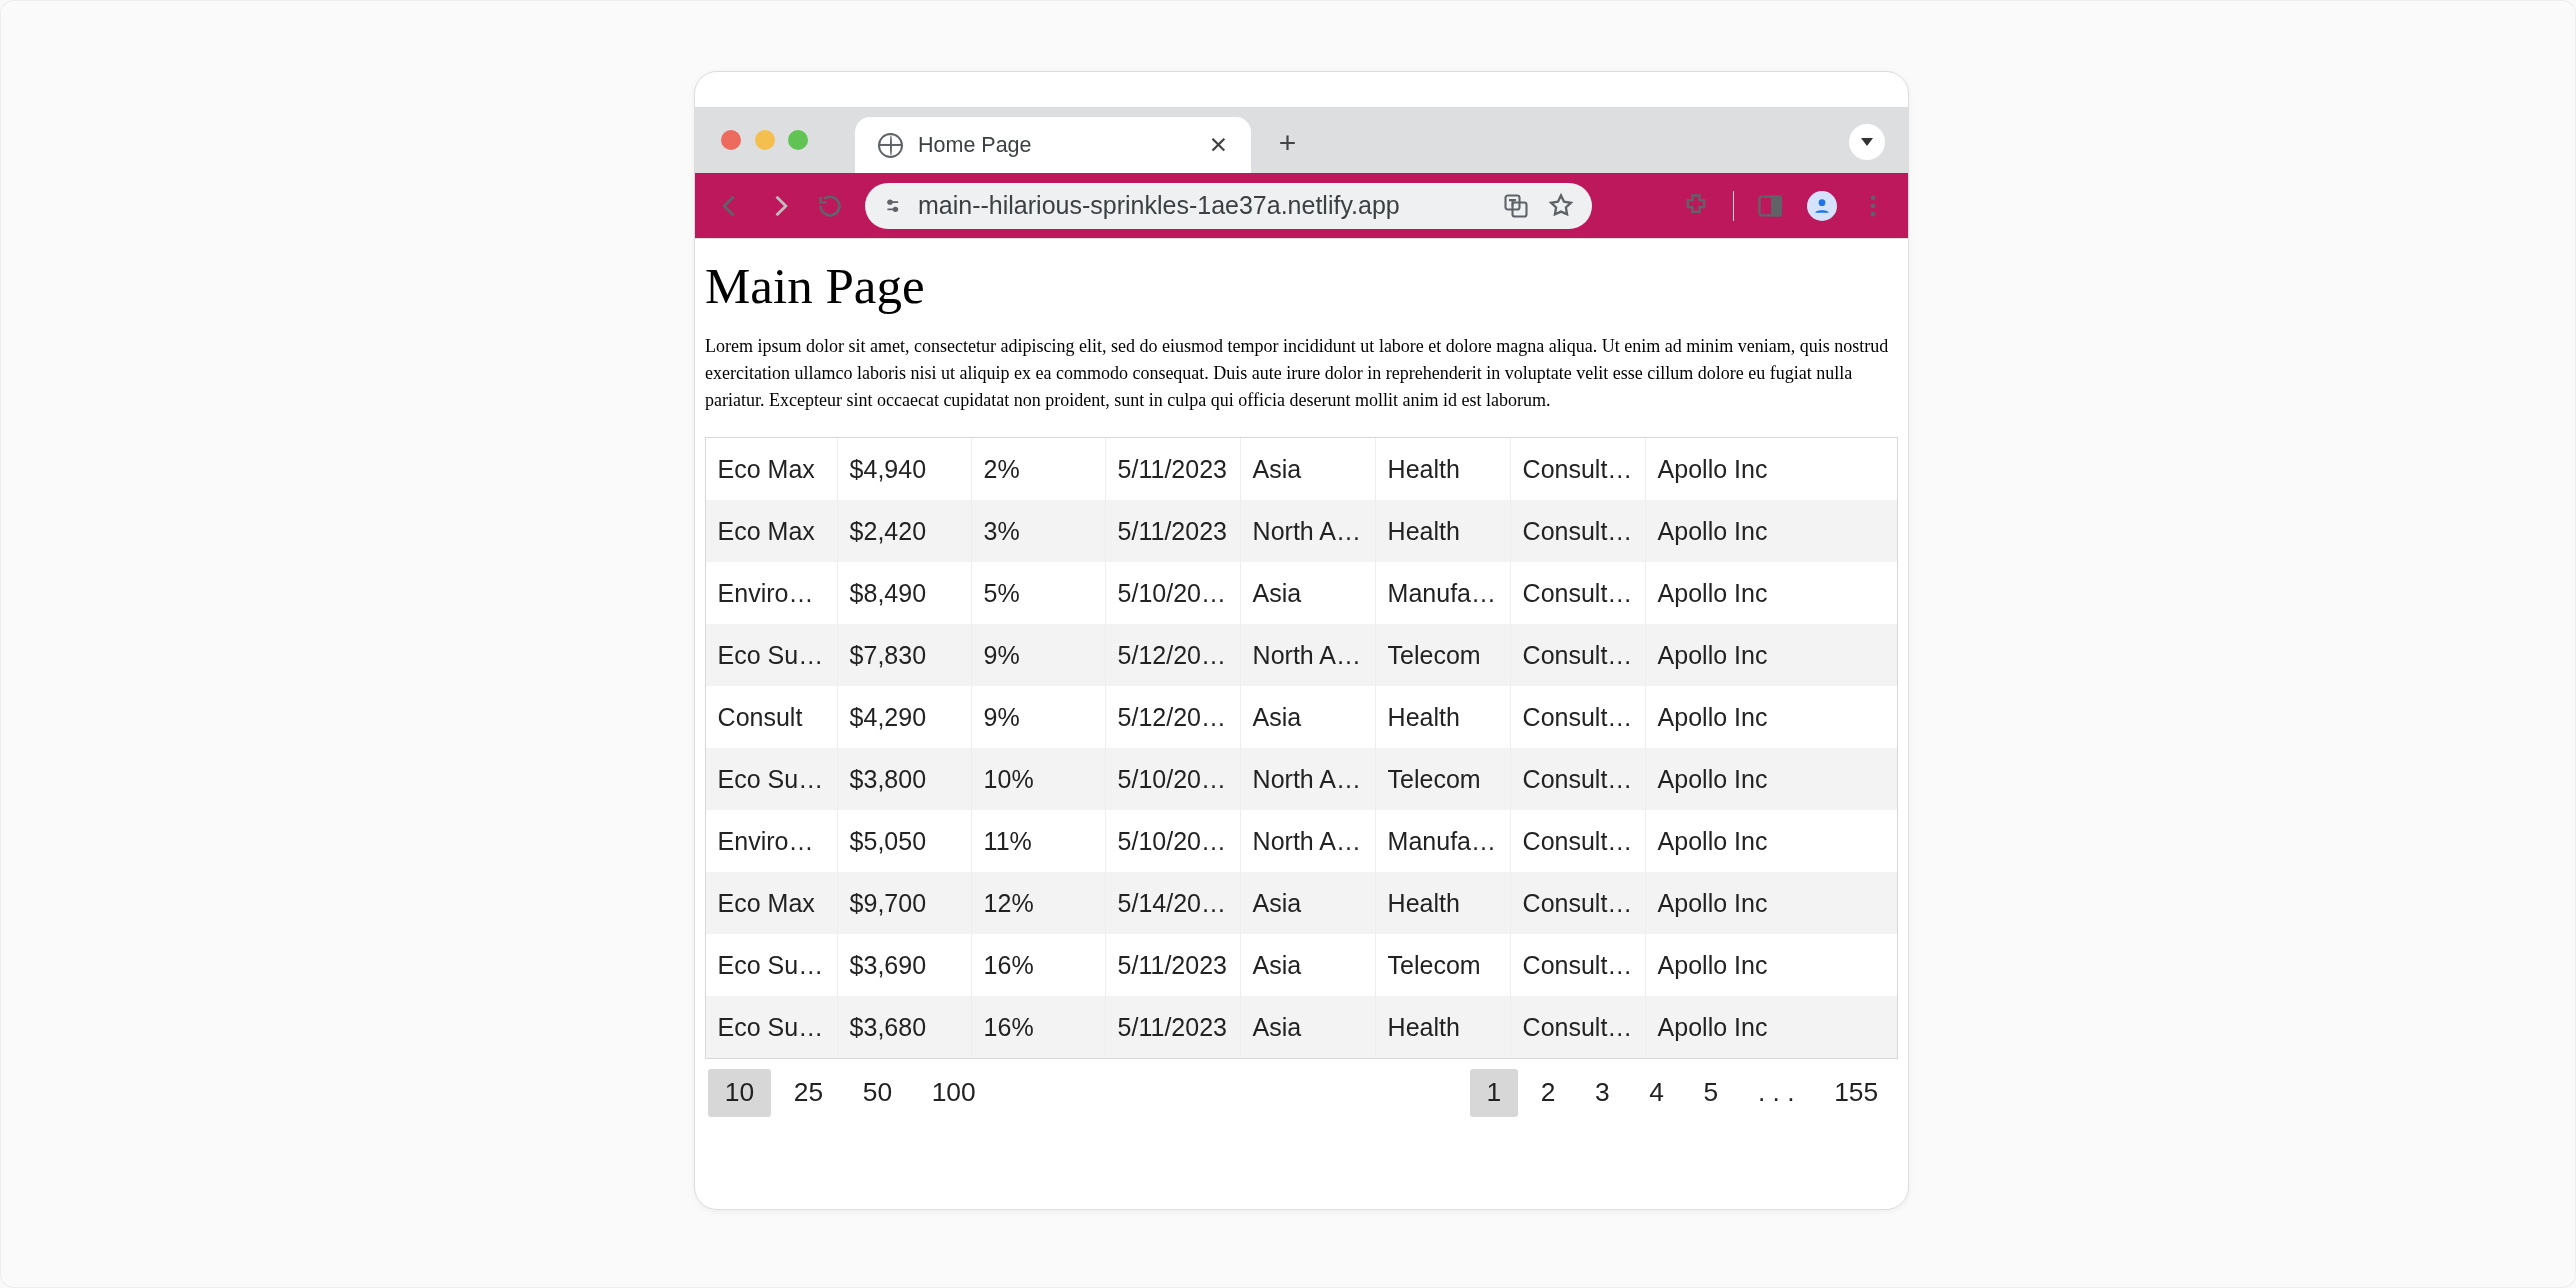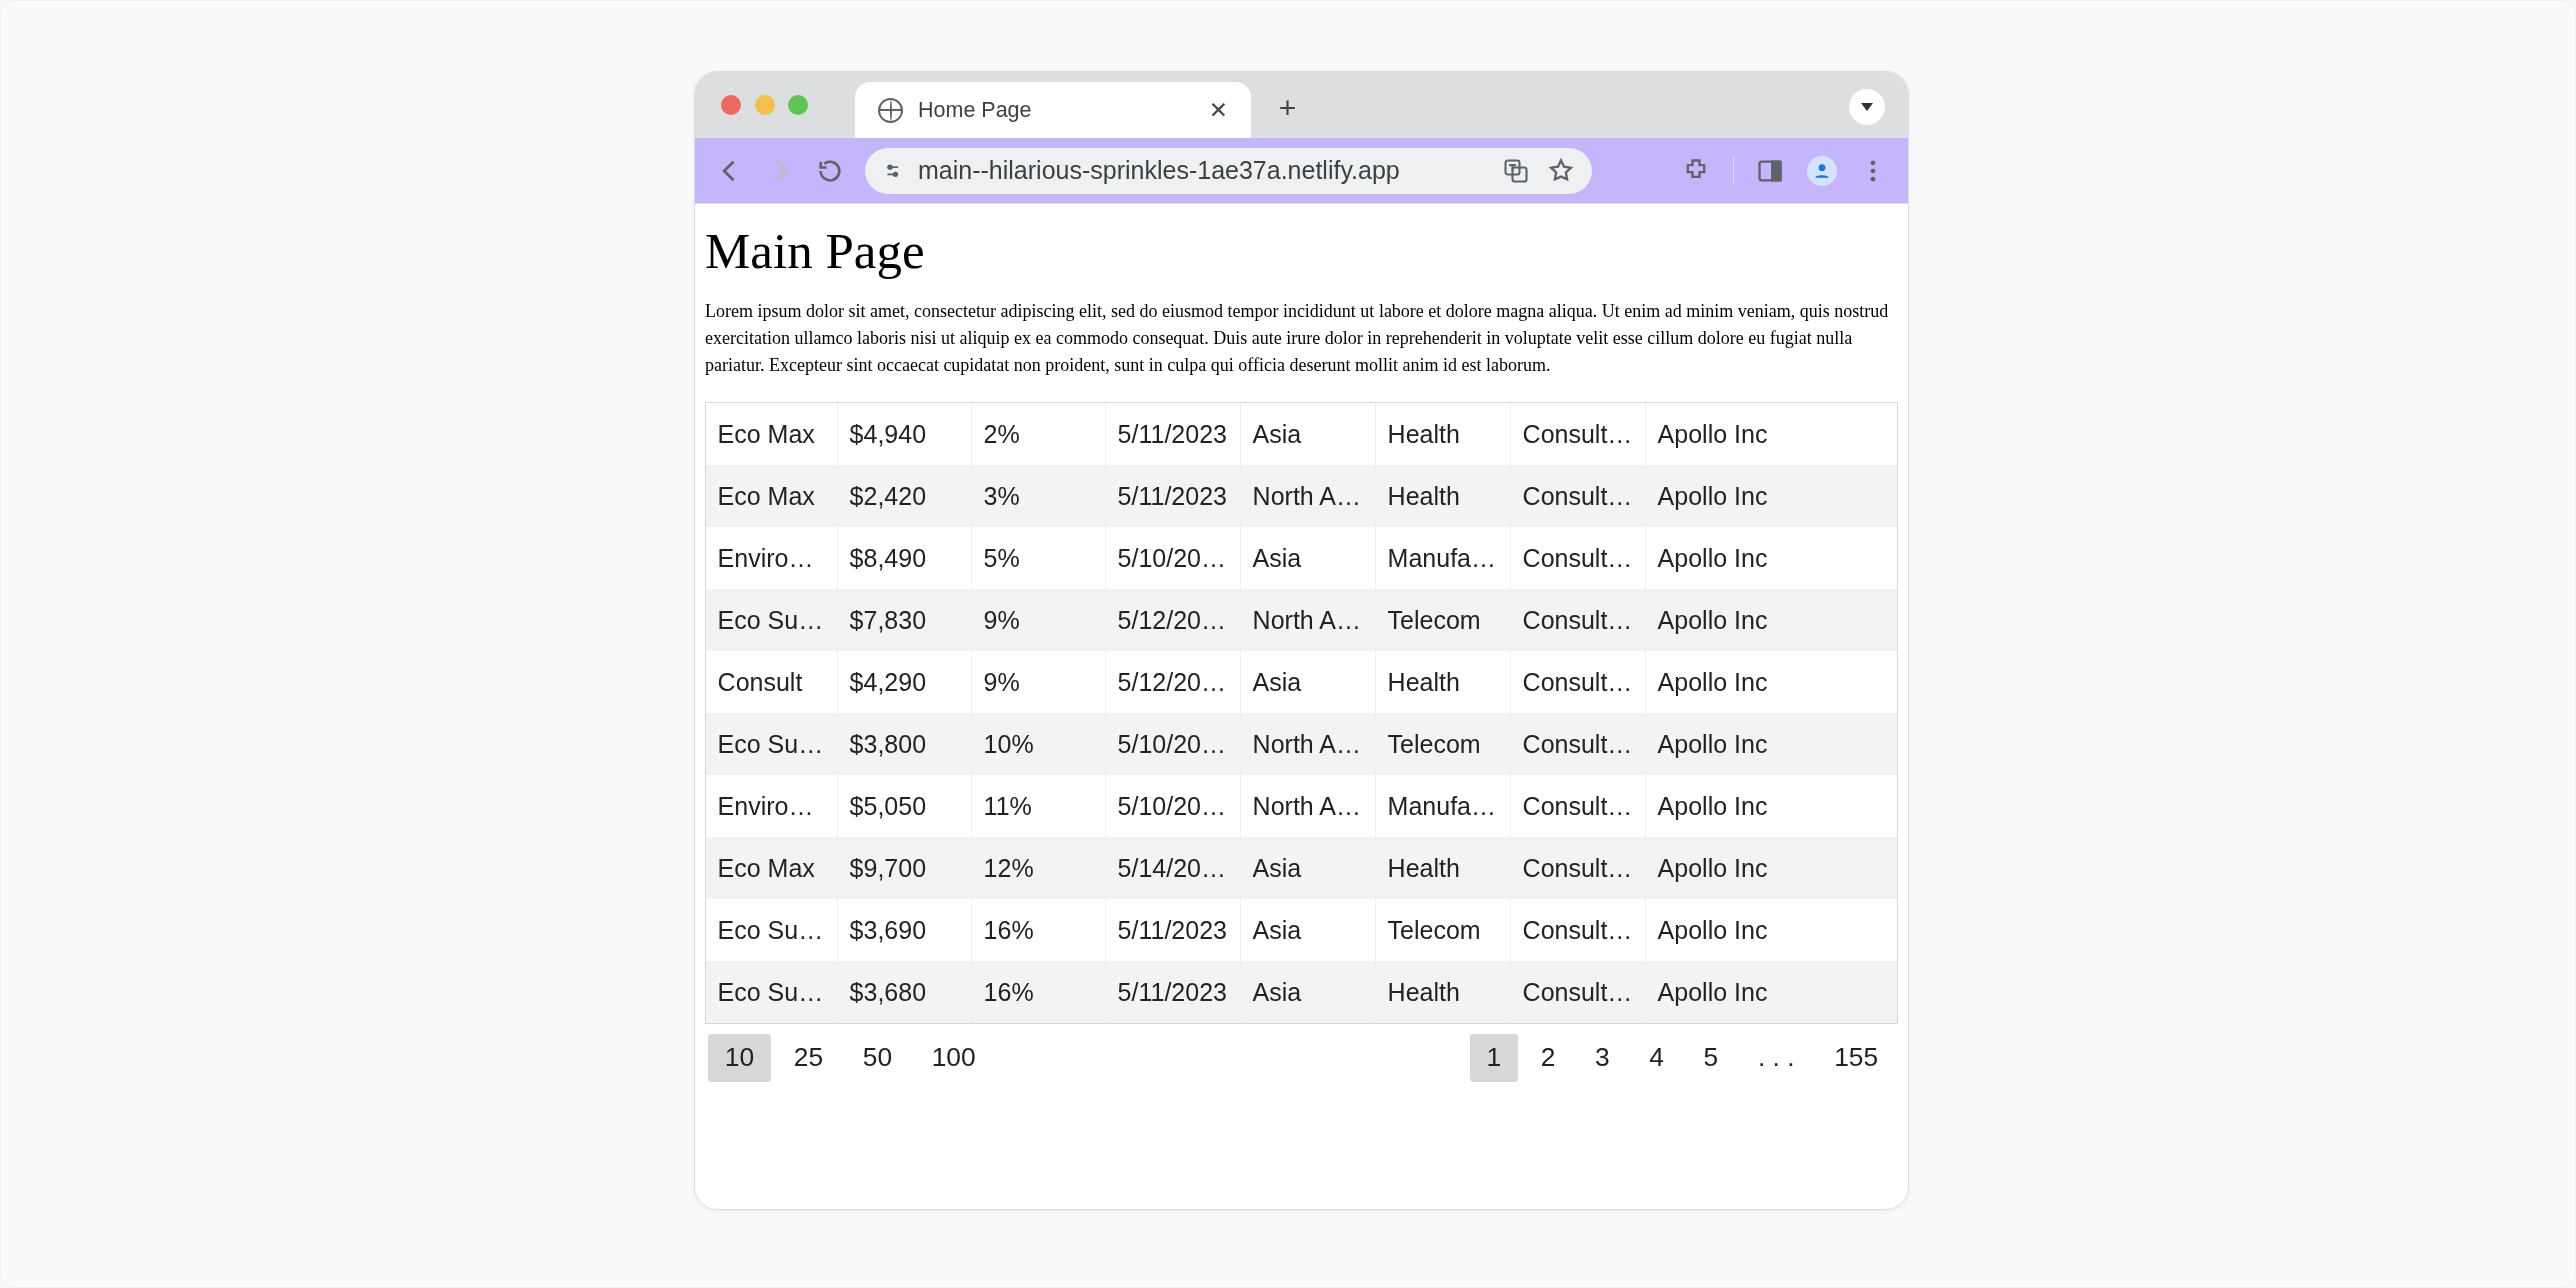--- a/index.html
+++ b/index.html
@@ -27,20 +27,21 @@
     overflow: hidden;
     display: flex; flex-direction: column;
   }
   
   .tabstrip {
     height: 66px;
     background: #dcdedf;
     display: flex; align-items: flex-end;
     padding: 0 20px;
     position: relative;
+    margin-top: 35px;
   }
   .traffic {
     position: absolute; left: 26.4px; top: 23px;
     display: flex; gap: 13.2px; align-items: center;
   }
   .dot { width: 20px; height: 20px; border-radius: 50%; }
   .dot.red { background: #ec6a5e; }
   .dot.yel { background: #f5bf4f; }
   .dot.grn { background: #61c354; }
   .tab {
@@ -67,21 +68,21 @@
     color: #444; font-size: 30px; border-radius: 50%;
   }
   .tabstrip-right {
     position: absolute; right: 23px; top: 16.5px;
     width: 36px; height: 36px; border-radius: 50%;
     background: #fff; display: flex; align-items: center; justify-content: center;
   }
   .chev { width: 0; height: 0; border-left: 6.6px solid transparent; border-right: 6.6px solid transparent; border-top: 8.3px solid #333; }
   
   .toolbar {
-    height: 66px; background: #c4b5fd;
+    height: 66px; background: #be185d;
     border-bottom: 0.8px solid #e0e0e0;
     display: flex; align-items: center;
     padding: 0 20px; gap: 20px;
   }
   .ticon { width: 30px; height: 30px; display: flex; align-items: center; justify-content: center; color: #5f6368; }
   .ticon.disabled { color: #bdbdbd; }
   .ticon svg { width: 28px; height: 28px; }
   .omnibox {
     flex: 0 0 auto; width: 727px; height: 46px;
     background: #eef0f1; border-radius: 23px;

